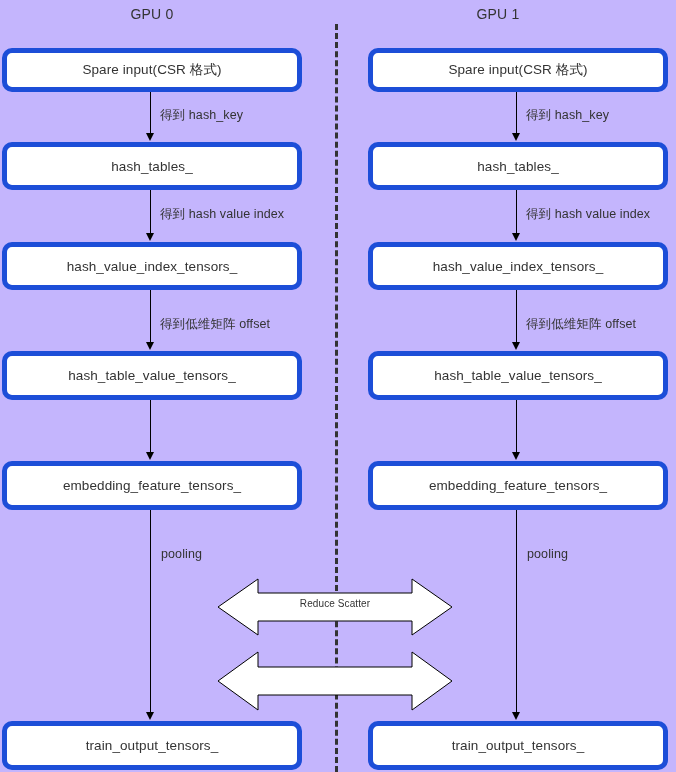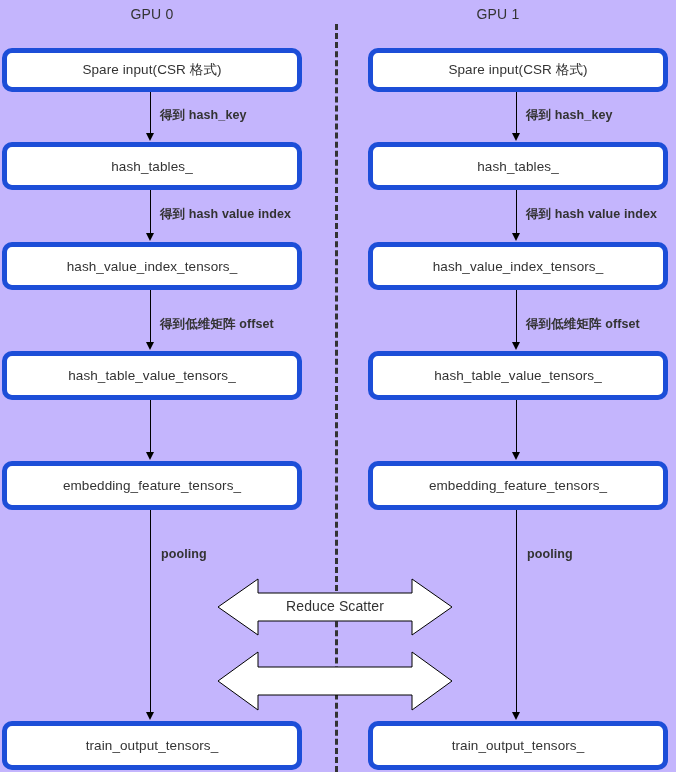--- a/index.html
+++ b/index.html
@@ -52,36 +52,35 @@
     border-left: 4.5px solid transparent;
     border-right: 4.5px solid transparent;
     border-top: 8px solid #000000;
   }
   .edge-label {
     position: absolute;
     font-size: 12.5px;
     color: #333333;
     white-space: nowrap;
     letter-spacing: 0.1px;
-    font-weight: bold;
   }
   .divider {
     position: absolute;
     width: 0;
     border-left: 3px dashed #333333;
   }
   .bidir-arrow {
     position: absolute;
   }
   .bidir-arrow svg {
     display: block;
   }
   .bidir-label {
     position: absolute;
-    font-size: 14px;
+    font-size: 10px;
     color: #333333;
     white-space: nowrap;
     text-align: center;
     letter-spacing: 0.1px;
   }
 </style>
 </head>
 <body>
 
 <div id="canvas">

